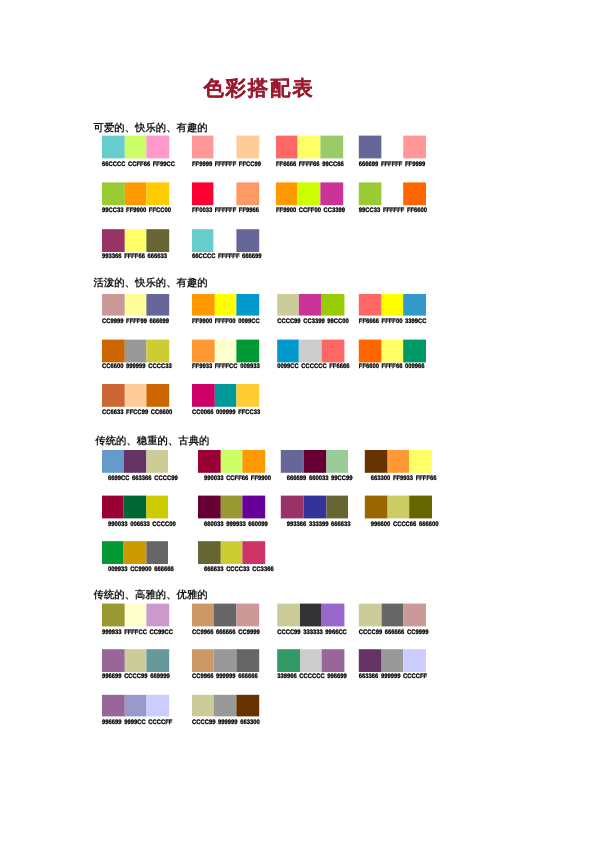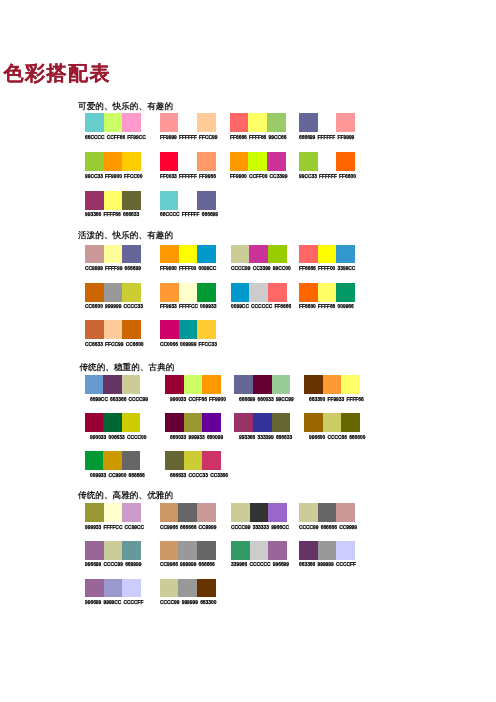--- a/index.html
+++ b/index.html
@@ -19,21 +19,22 @@
     left: 0; top: 0;
     width: 496px;
     height: 702px;
     background: #ffffff;
   }
   .doc-title {
     position: absolute;
     left: 0;
     top: 65px;
     width: 428px;
-    font-size: 20px;
+    text-align: center;
+    font-size: 17px;
     line-height: 17px;
     font-weight: bold;
     color: #9d1930;
     letter-spacing: 1.5px;
     text-indent: 3.5px;
     -webkit-text-stroke: 0.08px #9d1930;
     filter: saturate(0.97);
   }
   .section {
     position: absolute;

